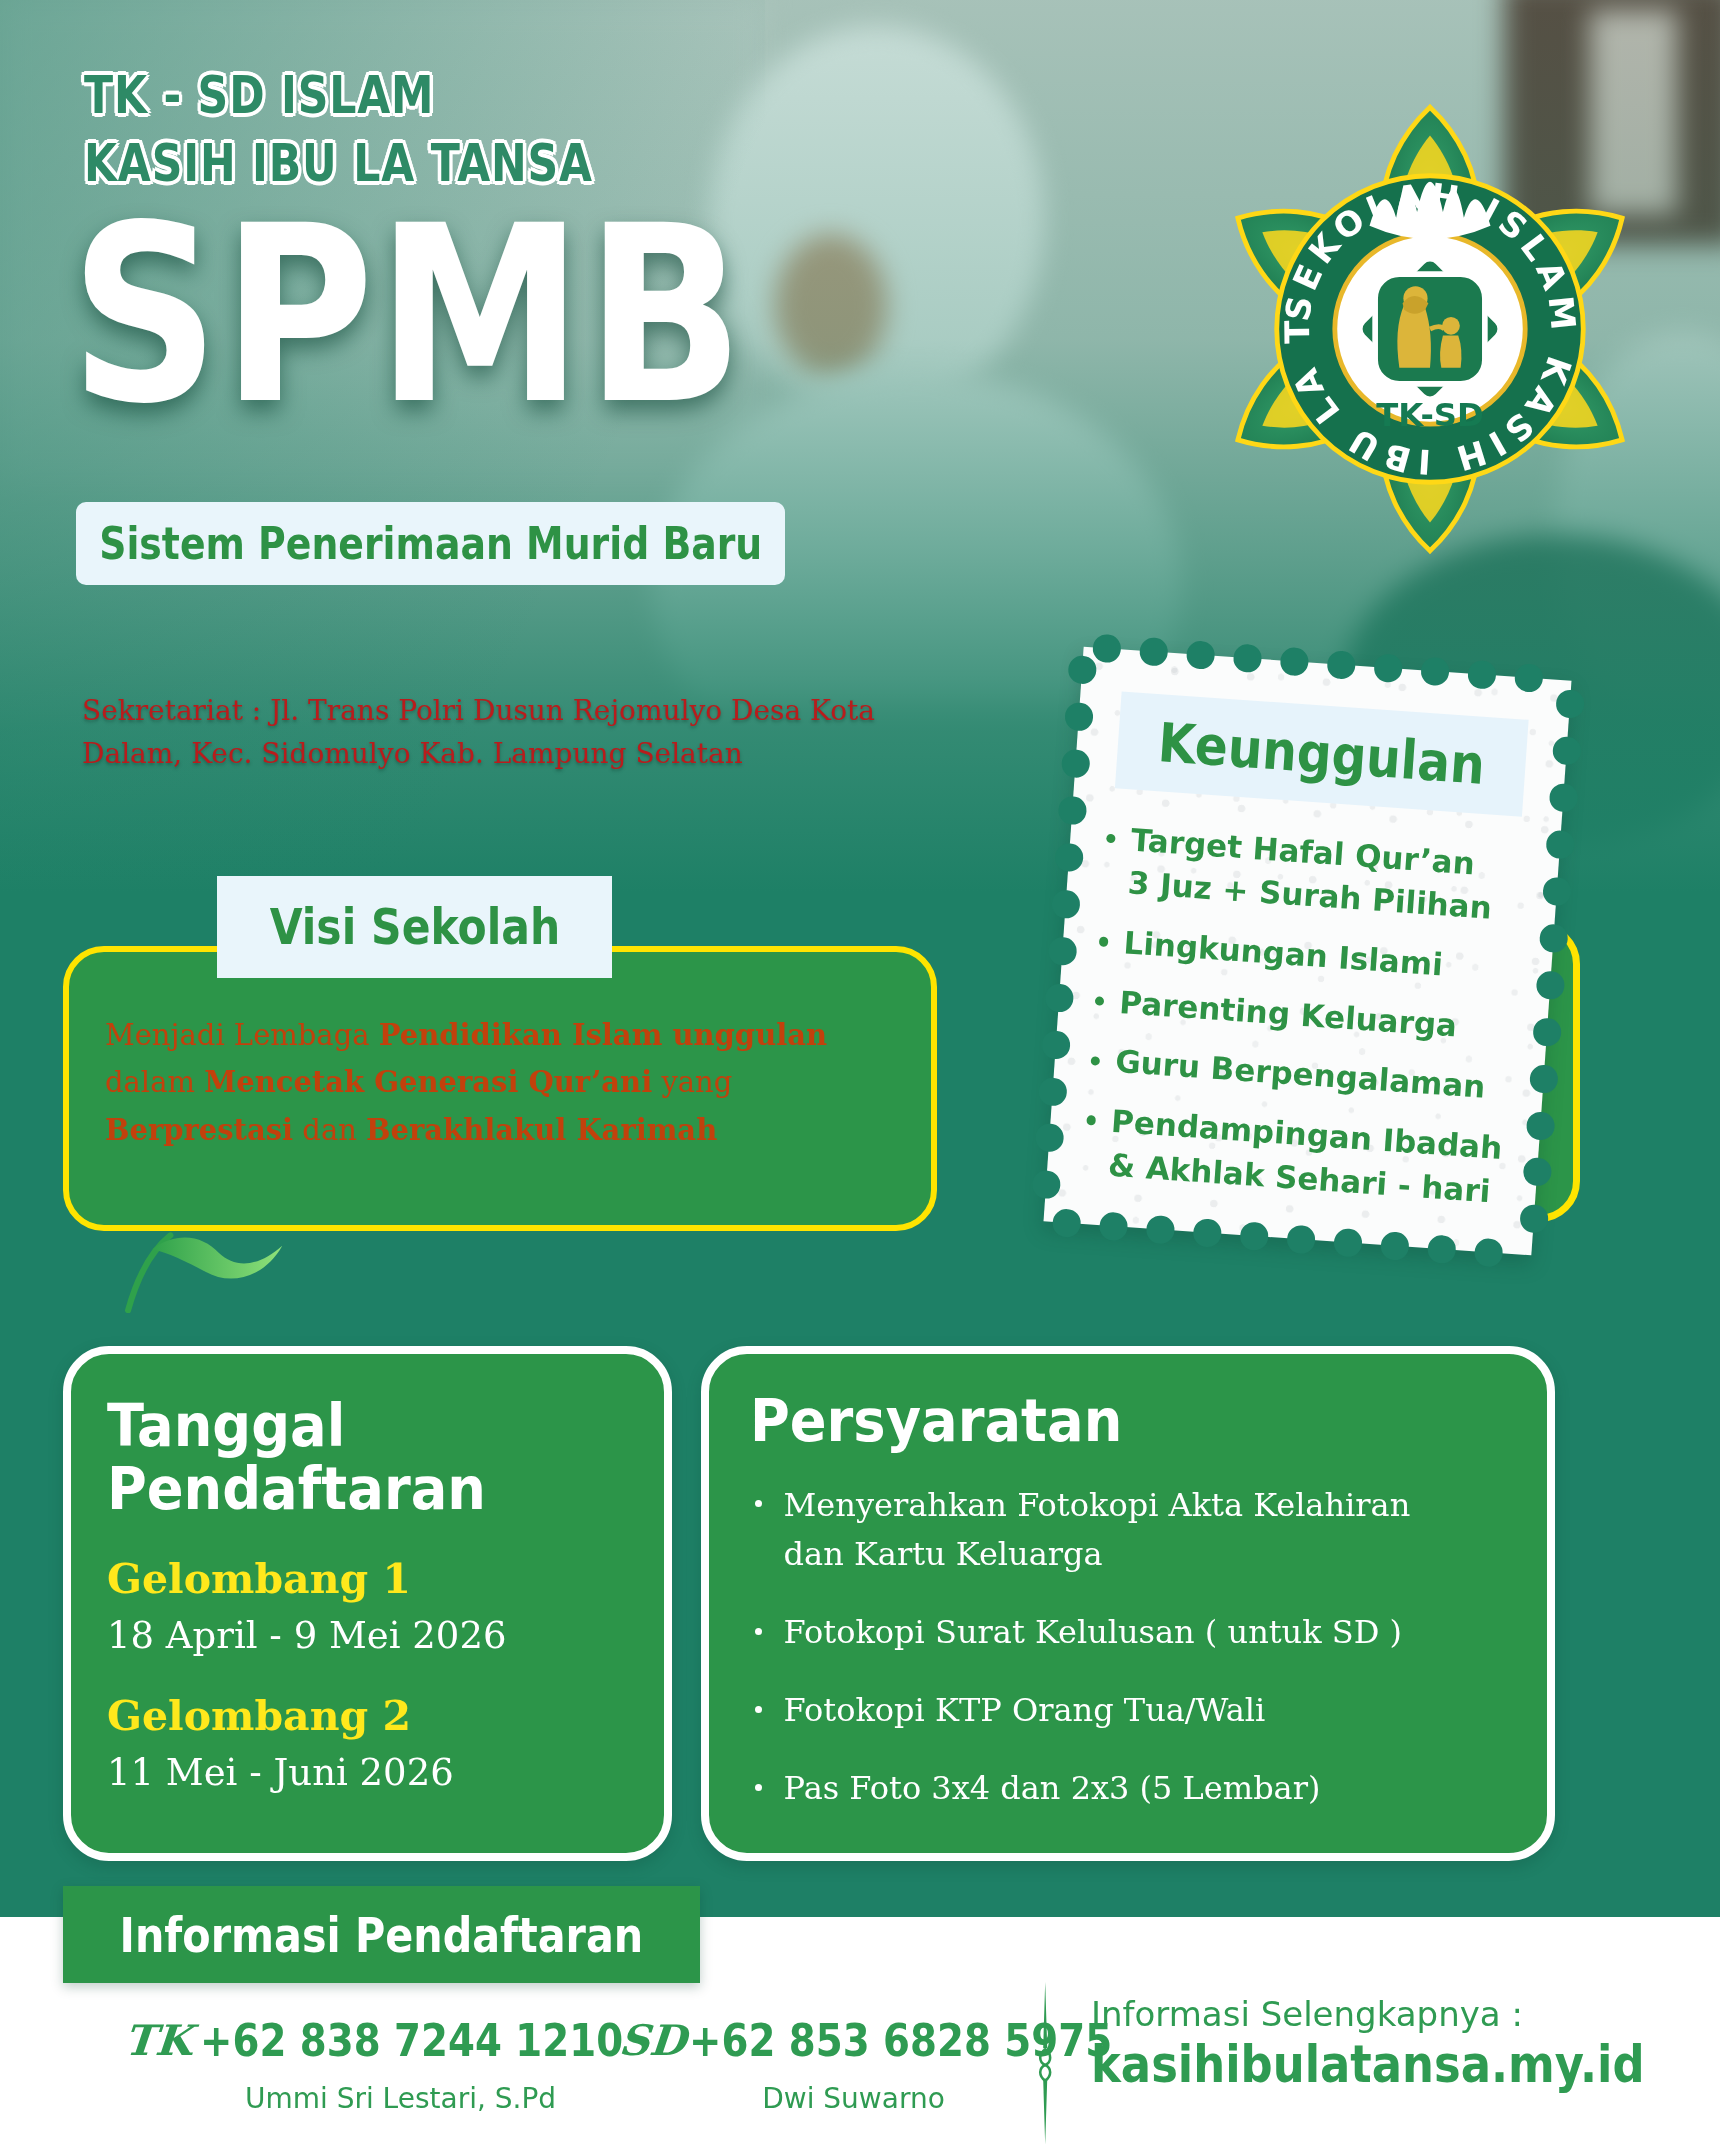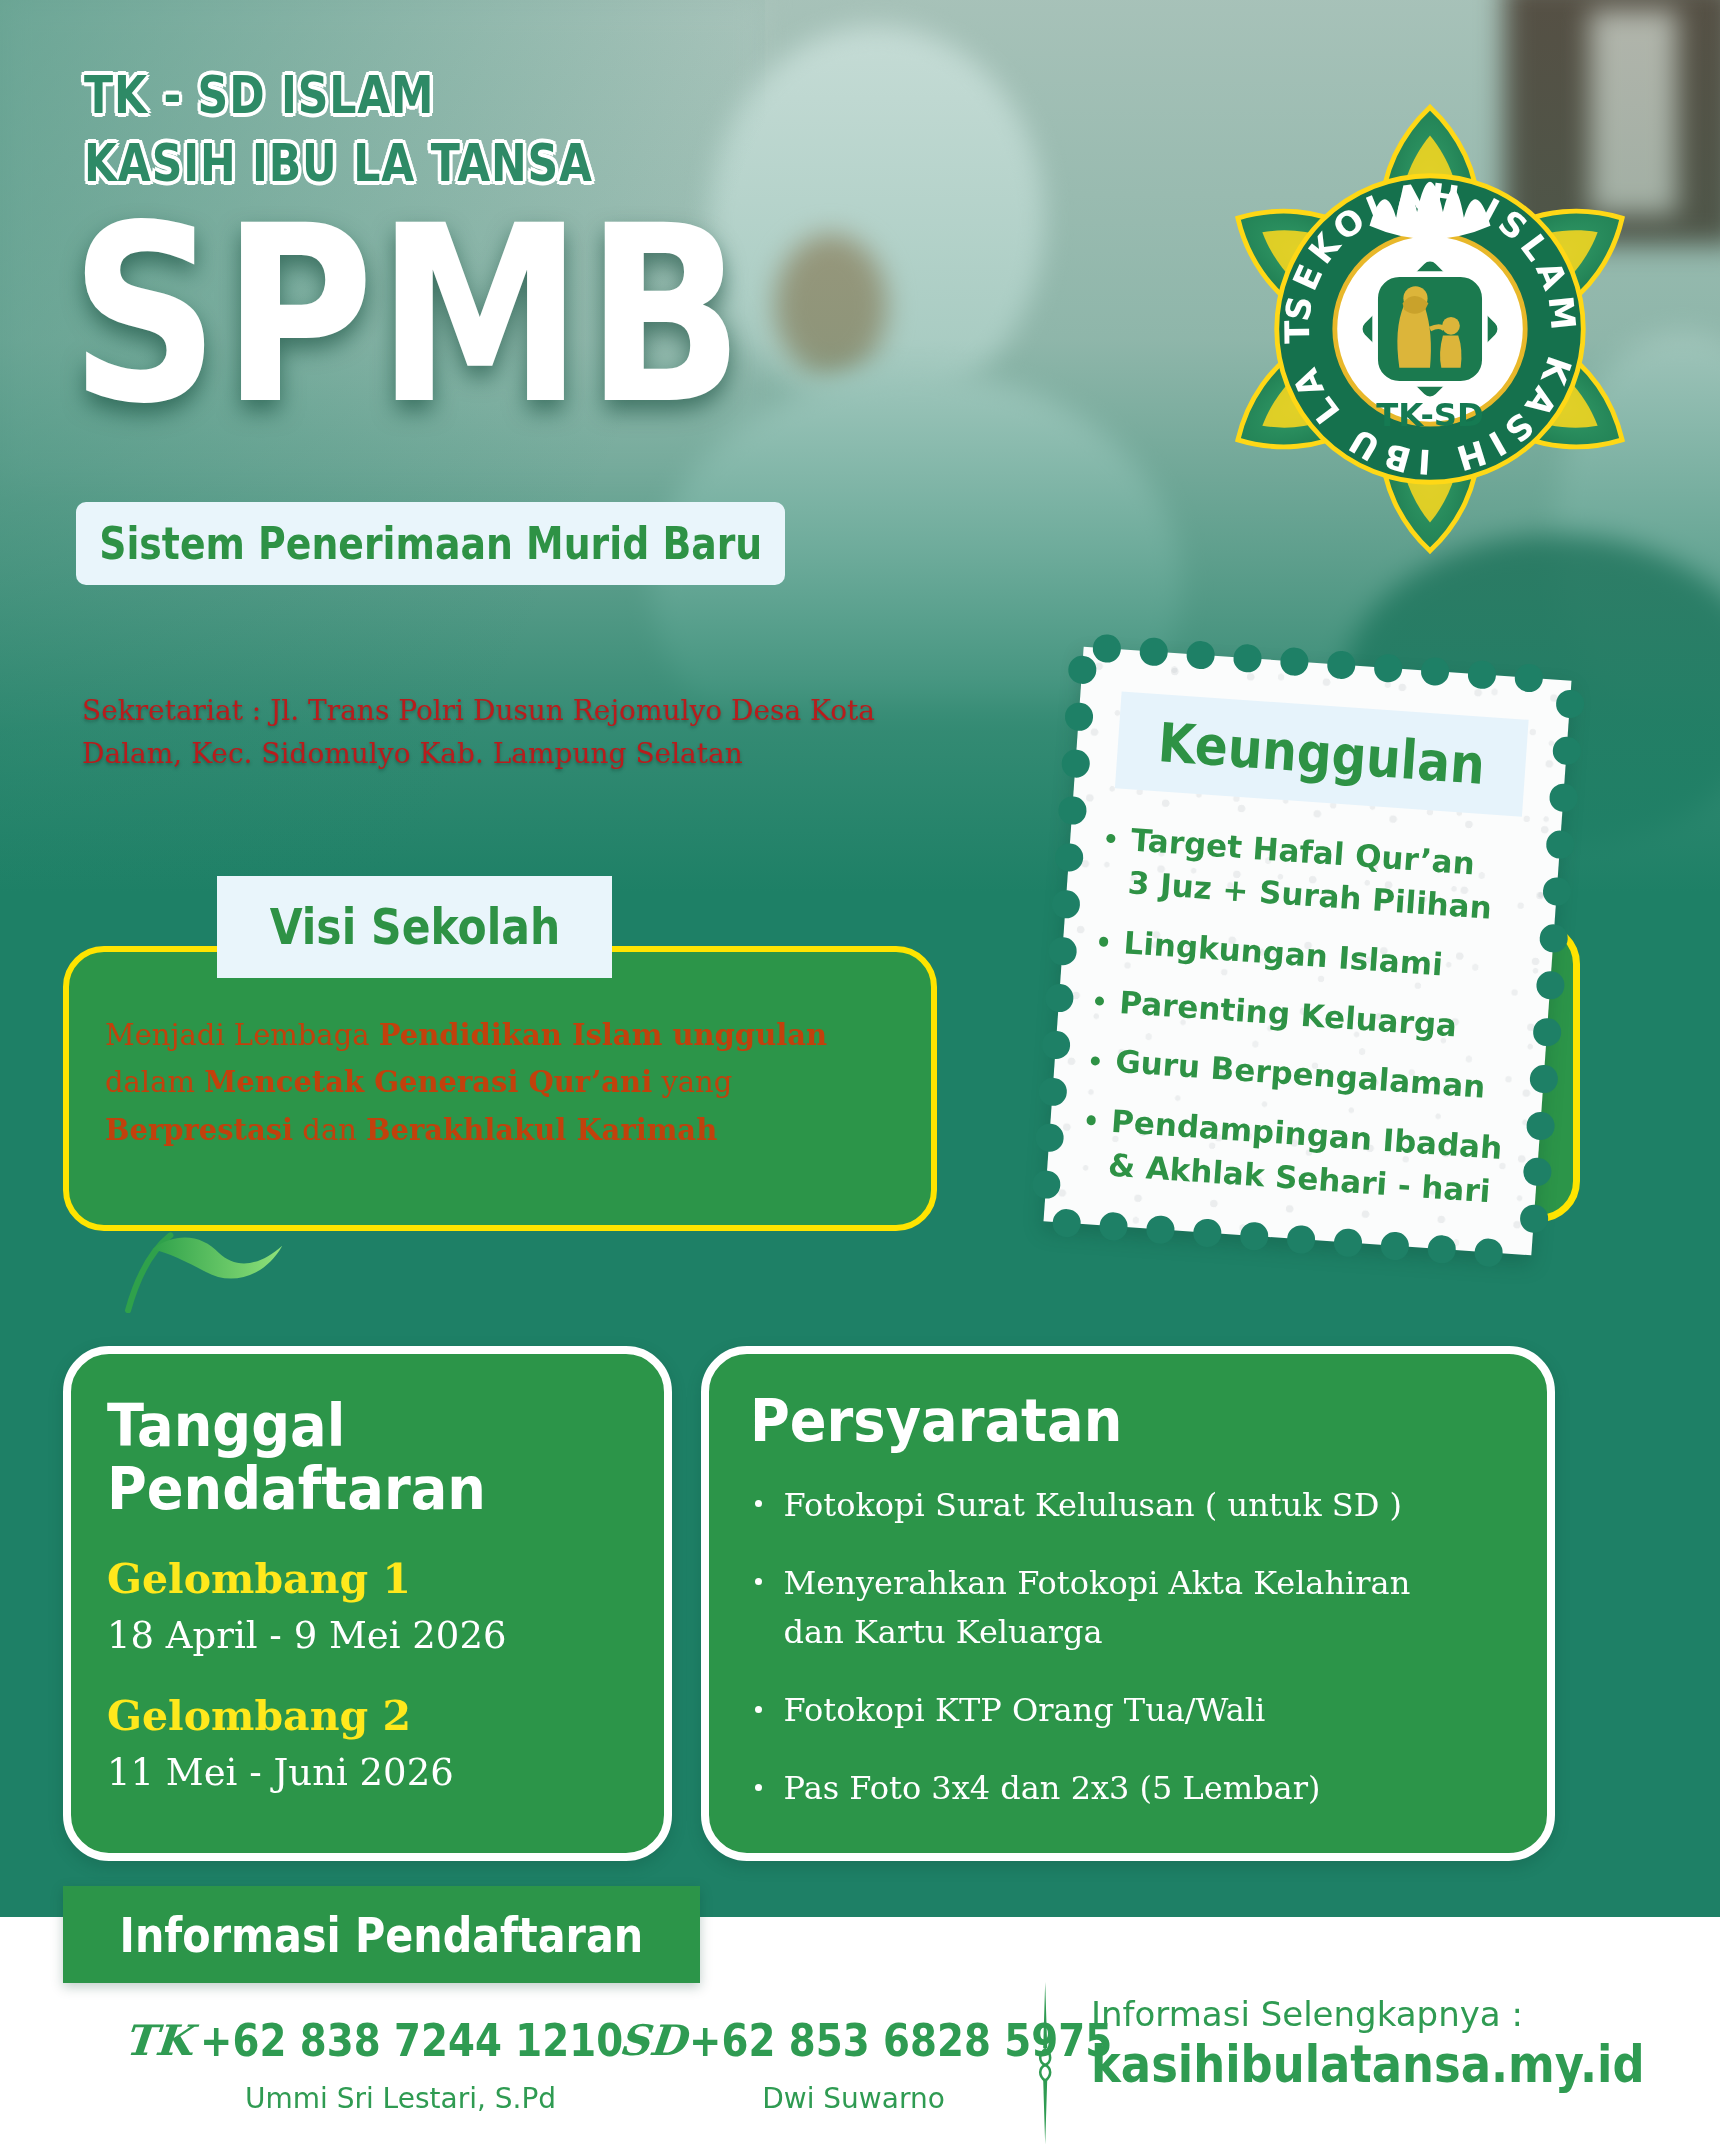--- a/index.html
+++ b/index.html
@@ -300,26 +300,26 @@
     <div class="wave-date">11 Mei - Juni 2026</div>
   </div>
 
   <div class="gbox persy-box">
     <div class="box-title">
       <span class="cxc">Persyaratan</span>
     </div>
     <div class="persy-list">
       <div class="persy-item">
           <span class="bdot"></span>
-          <span class="btxt">Fotokopi Surat  Kelulusan ( untuk SD )</span>
-        </div>
-      <div class="persy-item">
-          <span class="bdot"></span>
           <span class="btxt">Menyerahkan Fotokopi Akta Kelahiran
 dan Kartu Keluarga</span>
+        </div>
+      <div class="persy-item">
+          <span class="bdot"></span>
+          <span class="btxt">Fotokopi Surat  Kelulusan ( untuk SD )</span>
         </div>
       <div class="persy-item">
           <span class="bdot"></span>
           <span class="btxt">Fotokopi KTP Orang Tua/Wali</span>
         </div>
       <div class="persy-item">
           <span class="bdot"></span>
           <span class="btxt">Pas Foto 3x4 dan 2x3 (5 Lembar)</span>
         </div>
     </div>

